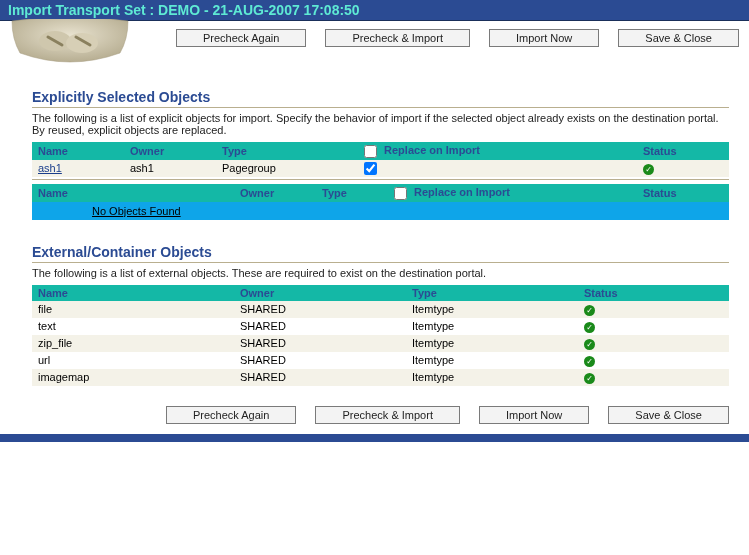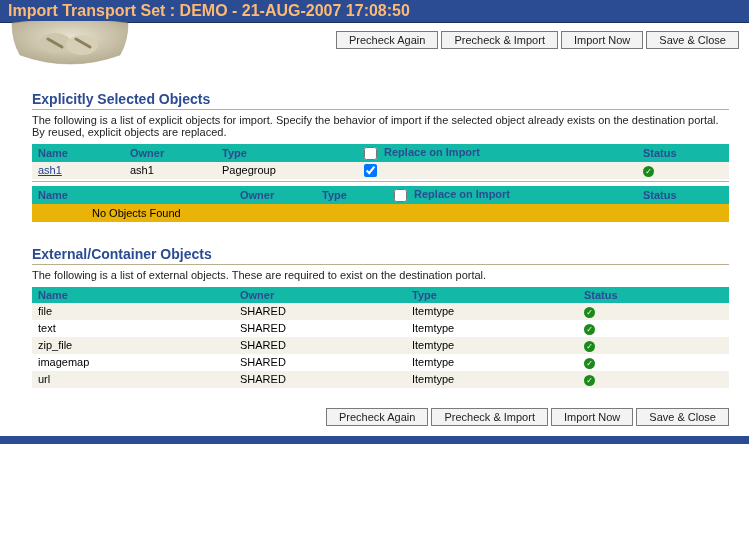--- a/index.html
+++ b/index.html
@@ -9,23 +9,23 @@
     font-size: 11px;
     color: #000;
     background: #fff;
   }
   .page {
     width: 749px;
     background: #fff;
   }
   .titlebar {
     background: #2b4b93;
-    color: #fdba74;
+    color: #5eead4;
     font-weight: bold;
-    font-size: 16px;
+    font-size: 14px;
     padding: 2px 8px;
     border-bottom: 1px solid #1a2f5a;
   }
   .topstrip {
     position: relative;
     height: 42px;
     background: #fff;
   }
   .logo {
     position: absolute;
@@ -37,22 +37,22 @@
   .btnrow {
     text-align: right;
     padding: 8px 10px 0 0;
   }
   .btn {
     display: inline-block;
     border: 1px solid #7a7a7a;
     background: #f3f3f3;
     color: #222;
     font-size: 11px;
-    padding: 2px 12px;
-    margin-left: 0;
+    padding: 2px 26px;
+    margin-left: 16px;
     cursor: pointer;
     font-family: inherit;
   }
   .content {
     padding: 12px 20px 6px 20px;
     margin-left: 12px;
   }
   h2.section {
     color: #2b4b93;
     font-size: 14px;
@@ -102,21 +102,22 @@
     height: 11px;
     border-radius: 50%;
     background: #1a8a1a;
     color: #fff;
     font-size: 8px;
     line-height: 11px;
     text-align: center;
   }
   .noobj {
     padding: 3px 0 3px 60px;
-    background: #eab308;
+    background: #0ea5e9;
+    text-decoration: underline;
   }
   .footbar {
     background: #2b4b93;
     height: 8px;
     margin-top: 4px;
   }
   .checkbox {
     vertical-align: middle;
     margin: 0 4px 0 0;
   }
@@ -221,27 +222,27 @@
             <td>Itemtype</td>
             <td><span class="status-ok">✓</span></td>
           </tr>
           <tr>
             <td>zip_file</td>
             <td>SHARED</td>
             <td>Itemtype</td>
             <td><span class="status-ok">✓</span></td>
           </tr>
           <tr>
+            <td>url</td>
+            <td>SHARED</td>
+            <td>Itemtype</td>
+            <td><span class="status-ok">✓</span></td>
+          </tr>
+          <tr>
             <td>imagemap</td>
-            <td>SHARED</td>
-            <td>Itemtype</td>
-            <td><span class="status-ok">✓</span></td>
-          </tr>
-          <tr>
-            <td>url</td>
             <td>SHARED</td>
             <td>Itemtype</td>
             <td><span class="status-ok">✓</span></td>
           </tr>
         </tbody>
     </table>
 
   </div>
 
   <div class="btnrow" style="padding:14px 20px 6px 0">

